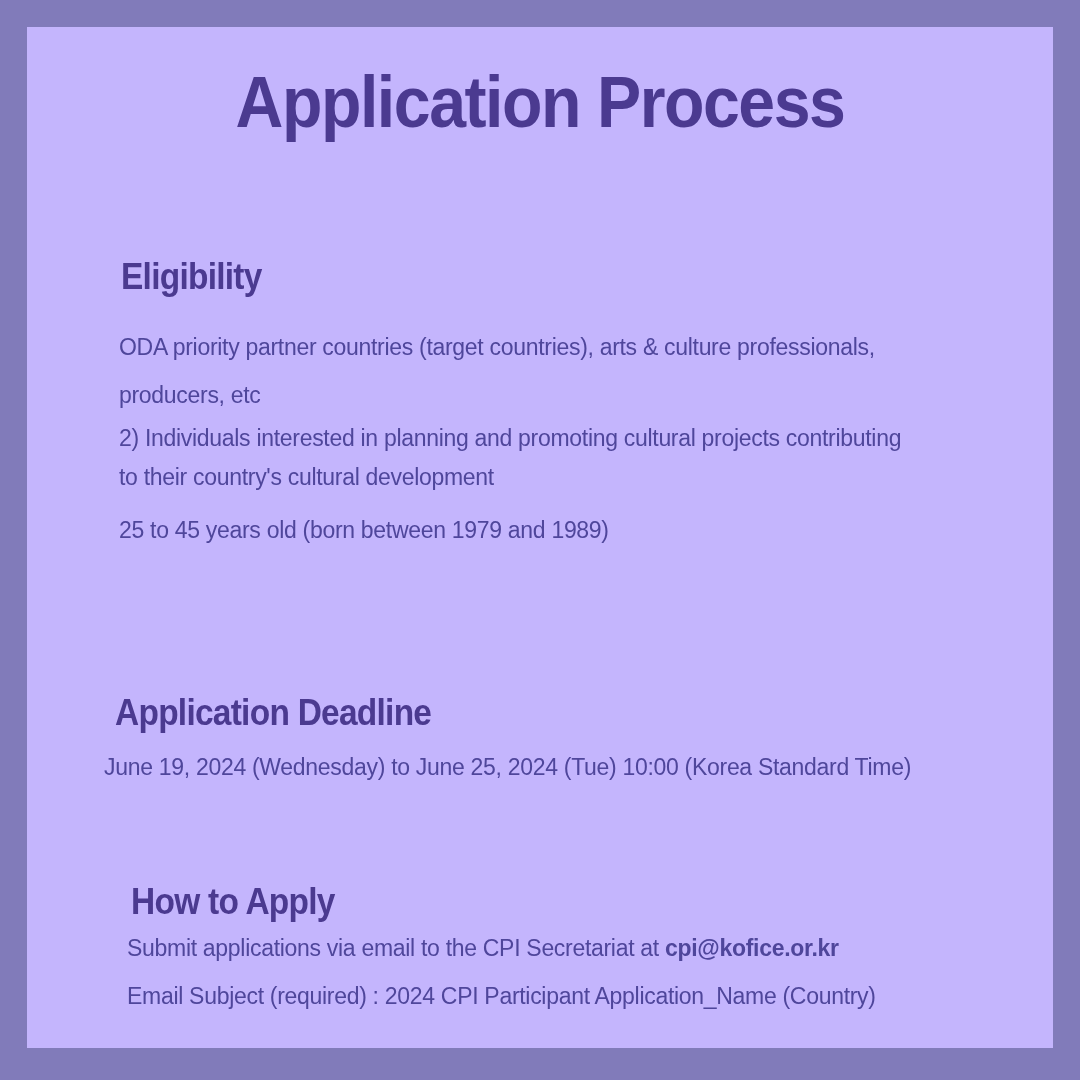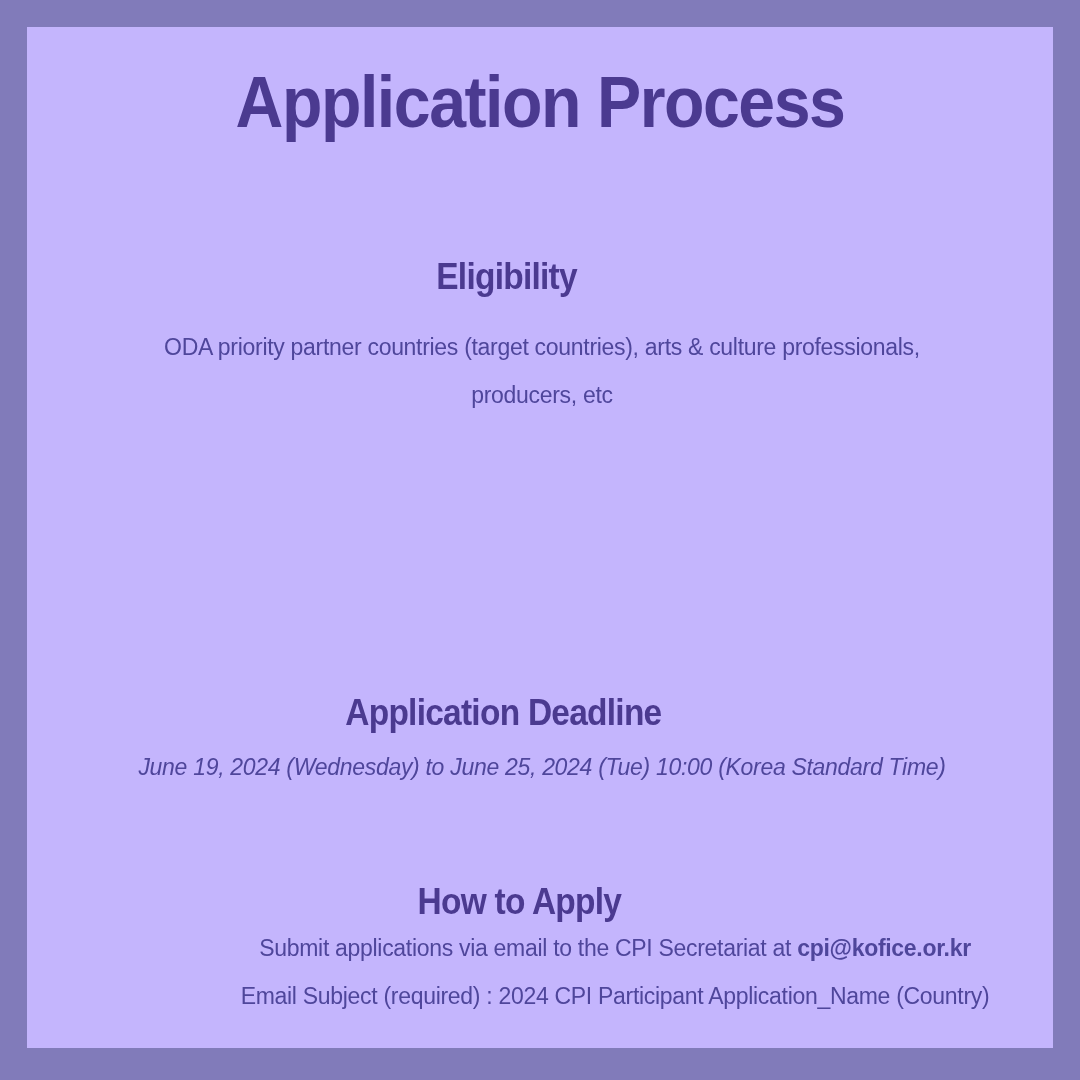--- a/index.html
+++ b/index.html
@@ -43,23 +43,22 @@
     font-weight: bold;
     letter-spacing: -1.6px;
     color: #4B3A90;
     transform: scaleX(0.92);
     transform-origin: 50% 50%;
     white-space: nowrap;
   }
 
   .section {
     position: absolute;
-    left: 12px;
+    left: 4px;
     width: 902px;
-    text-align: center;
   }
   .section-heading {
     font-family: "Liberation Sans", sans-serif;
     font-weight: bold;
     font-size: 36px;
     line-height: 44px;
     letter-spacing: -0.8px;
     color: #4B3A90;
     transform: scaleX(0.93);
     transform-origin: 0 50%;
@@ -100,21 +99,20 @@
     margin-top: 9px;
   }
 
   
   #sec-deadline { top: 664px; }
   #sec-deadline .section-heading { margin-left: 84px; }
   #sec-deadline .deadline-text {
     margin-left: 73px;
     margin-top: 8px;
     width: 860px;
-    font-style: italic;
   }
 
   
   #sec-apply { top: 853px; padding-left: 16px; }
   #sec-apply .section-heading { margin-left: 84px; }
   #sec-apply .apply-line {
     margin-left: 80px;
     width: 960px;
   }
   #sec-apply .apply-line2 {
@@ -126,20 +124,22 @@
 <body>
 
 <div class="poster">
   <div class="card">
 
     <div class="page-title">Application Process</div>
 
     <div class="section" id="sec-eligibility">
       <div class="section-heading">Eligibility</div>
       <div class="body-line lg elig-intro"> ODA priority partner countries (target countries), arts &amp; culture professionals, producers, etc</div>
+      <div class="body-line sm elig-item">2) Individuals interested in planning and promoting cultural projects contributing to their country's cultural development</div>
+      <div class="body-line lg elig-age">25 to 45 years old (born between 1979 and 1989)</div>
     </div>
 
     <div class="section" id="sec-deadline">
       <div class="section-heading">Application Deadline</div>
       <div class="body-line lg deadline-text">June 19, 2024 (Wednesday) to June 25, 2024 (Tue) 10:00 (Korea Standard Time)</div>
     </div>
 
     <div class="section" id="sec-apply">
       <div class="section-heading">How to Apply</div>
       <div class="body-line lg apply-line"><span>Submit applications via email to the CPI Secretariat at </span><span class="bold-inline">cpi@kofice.or.kr</span></div>

